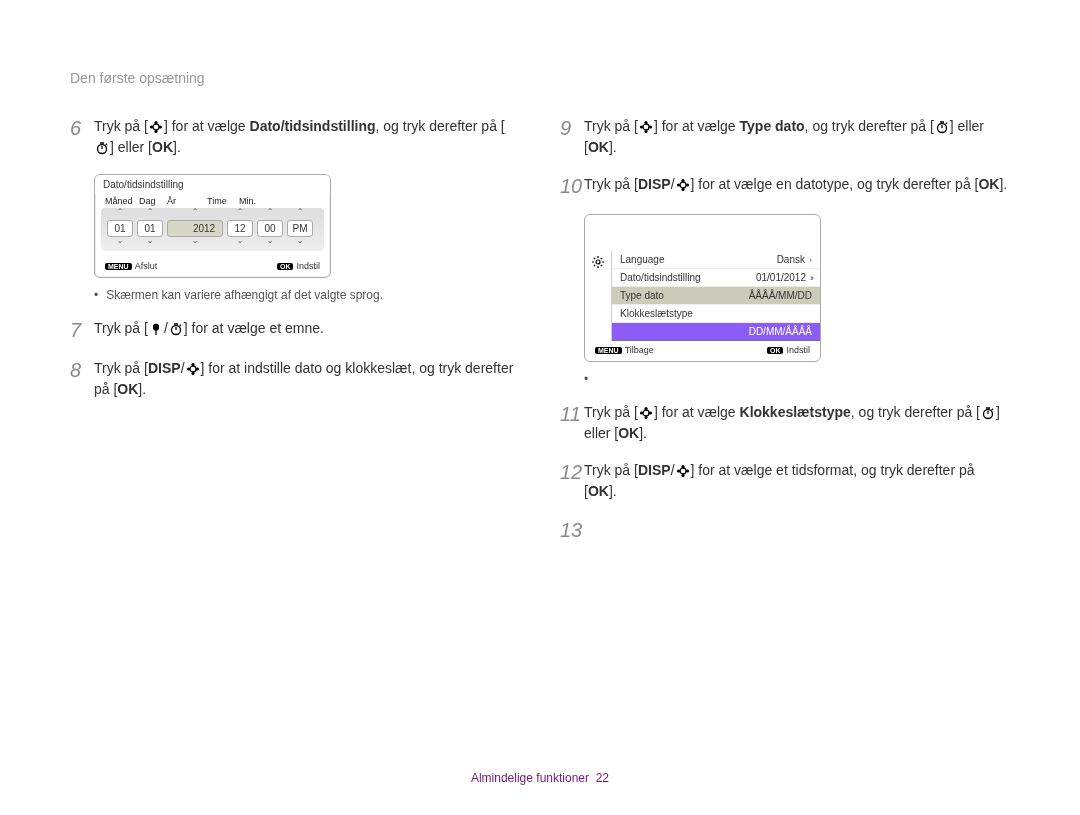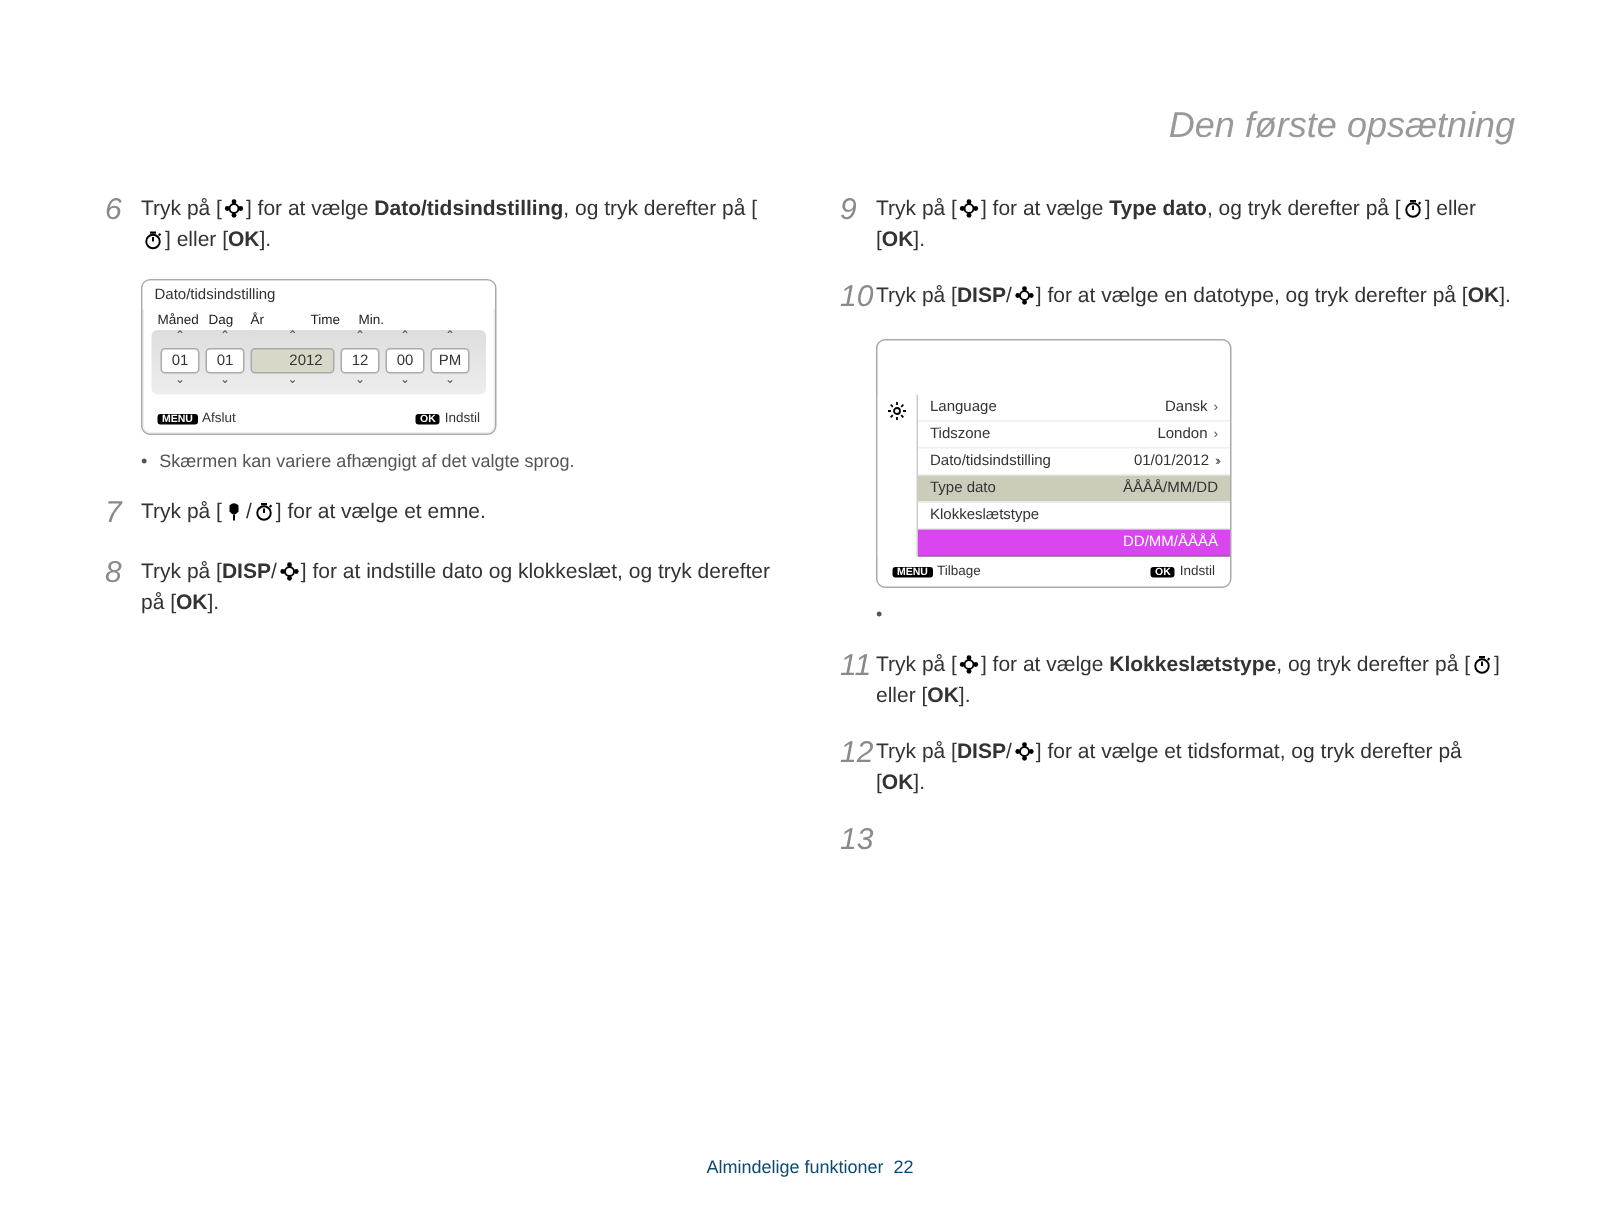--- a/index.html
+++ b/index.html
@@ -11,26 +11,24 @@
     background: #fff;
     width: 1080px;
     height: 815px;
     position: relative;
     box-sizing: border-box;
   }
   .page {
     padding: 70px 70px 0 70px;
   }
   .header-title {
-    font-size: 24px;
+    font-size: 14px;
     color: #999;
     font-weight: 300;
     margin-bottom: 30px;
-    font-style: italic;
-    text-align: right;
   }
   .columns {
     display: flex;
     gap: 40px;
   }
   .col {
     flex: 1;
   }
   .step {
     display: flex;
@@ -115,21 +113,21 @@
   .inline-icon {
     display: inline-flex;
     vertical-align: middle;
     align-items:center;
     justify-content:center;
     width:16px; height:14px;
   }
   .footer-line {
     text-align: center;
     font-size: 12px;
-    color: #0c4a6e;
+    color: #701a75;
     position:absolute;
     bottom:30px;
     left:0; right:0;
   }
   
   .ss2 {
     border:1px solid #aaa;
     border-radius:6px;
     width:235px;
     margin:8px 0 10px 24px;
@@ -148,21 +146,21 @@
   }
   .ss2-main { flex:1; }
   .ss2-item {
     display:flex;
     justify-content:space-between;
     padding:3px 8px;
     border-bottom:1px solid #eee;
   }
   .ss2-item.sel { background:#ccccbb; }
   .ss2-sub {
-    background:#d946ef;
+    background:#8b5cf6;
     color:#fff;
     padding:3px 8px;
     text-align:right;
     border-bottom:1px solid #777;
   }
   .ss2-sub.sel { background:#666; }
   .ss2-sub .chk { color:#c8f080; margin-right:2px; }
   .ss2-footer {
     display:flex;
     justify-content:space-between;
@@ -344,24 +342,20 @@
               <svg width="14" height="14">
                 <use href="#icn-gear"></use>
               </svg>
             </div>
           <div class="ss2-main">
             <div class="ss2-item">
                 <span>Language</span>
                 <span><span>Dansk</span><span class="caret">›</span></span>
               </div>
             <div class="ss2-item">
-                <span>Tidszone</span>
-                <span><span>London</span><span class="caret">›</span></span>
-              </div>
-            <div class="ss2-item">
                 <span>Dato/tidsindstilling</span>
                 <span><span>01/01/2012</span><span class="caret dbl-caret">››</span></span>
               </div>
             <div class="ss2-item sel">
                 <span>Type dato</span>
                 <span>ÅÅÅÅ/MM/DD</span>
               </div>
             <div class="ss2-item" style="padding-right:0">
                 <span>Klokkeslætstype</span>
                 <span></span>

